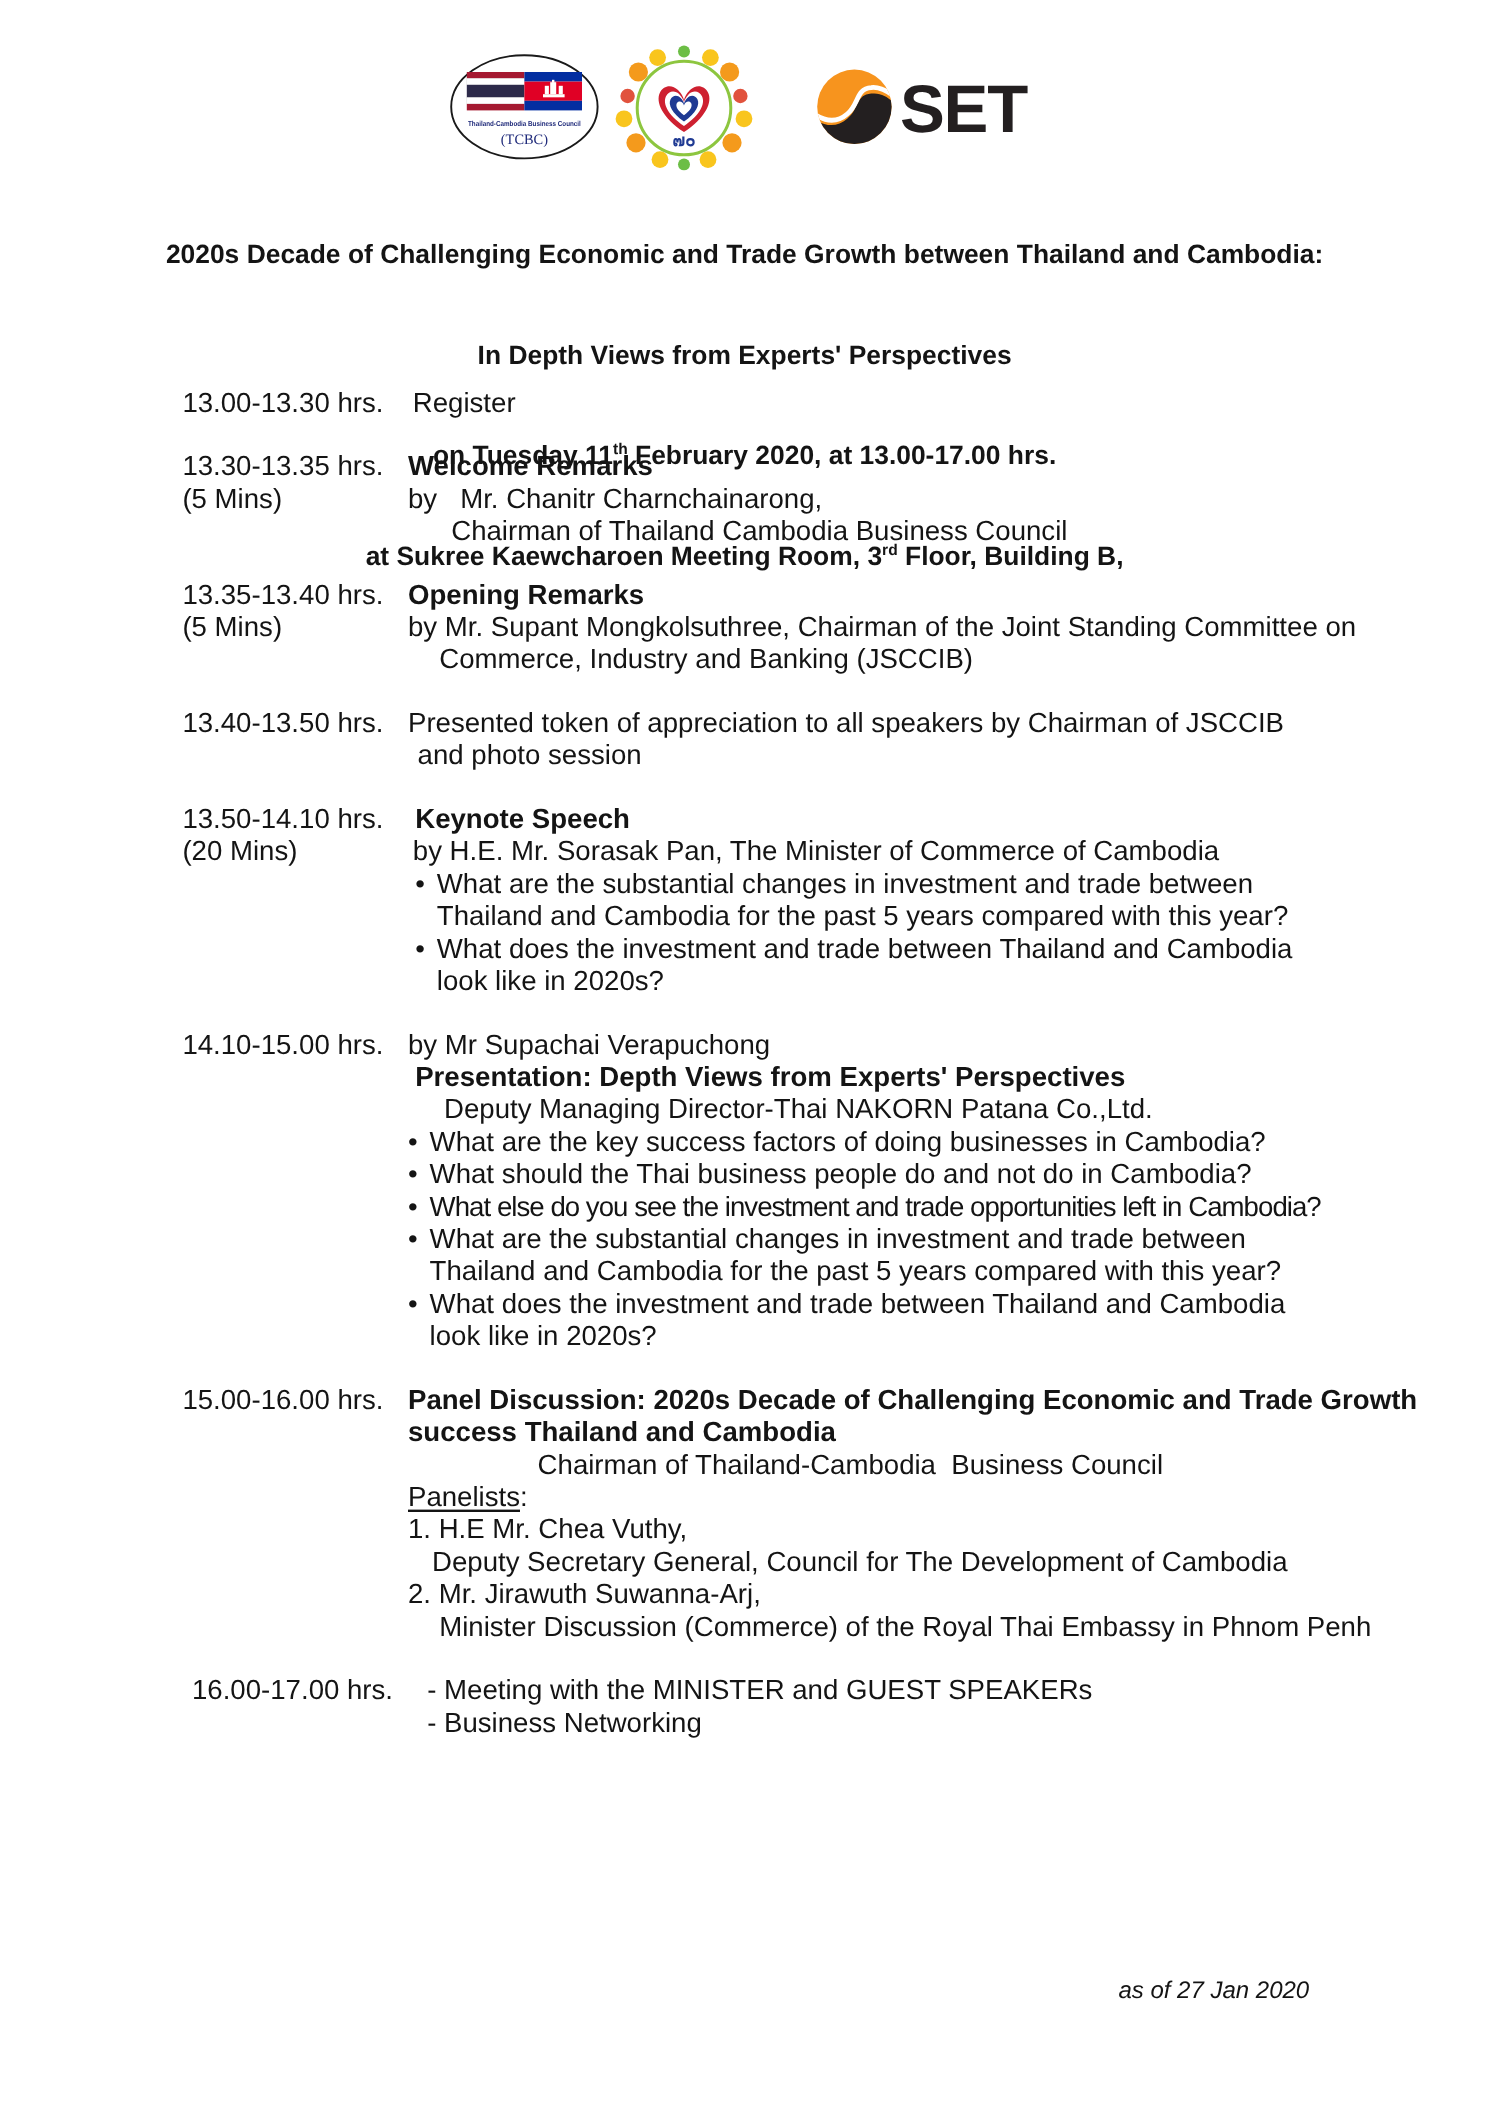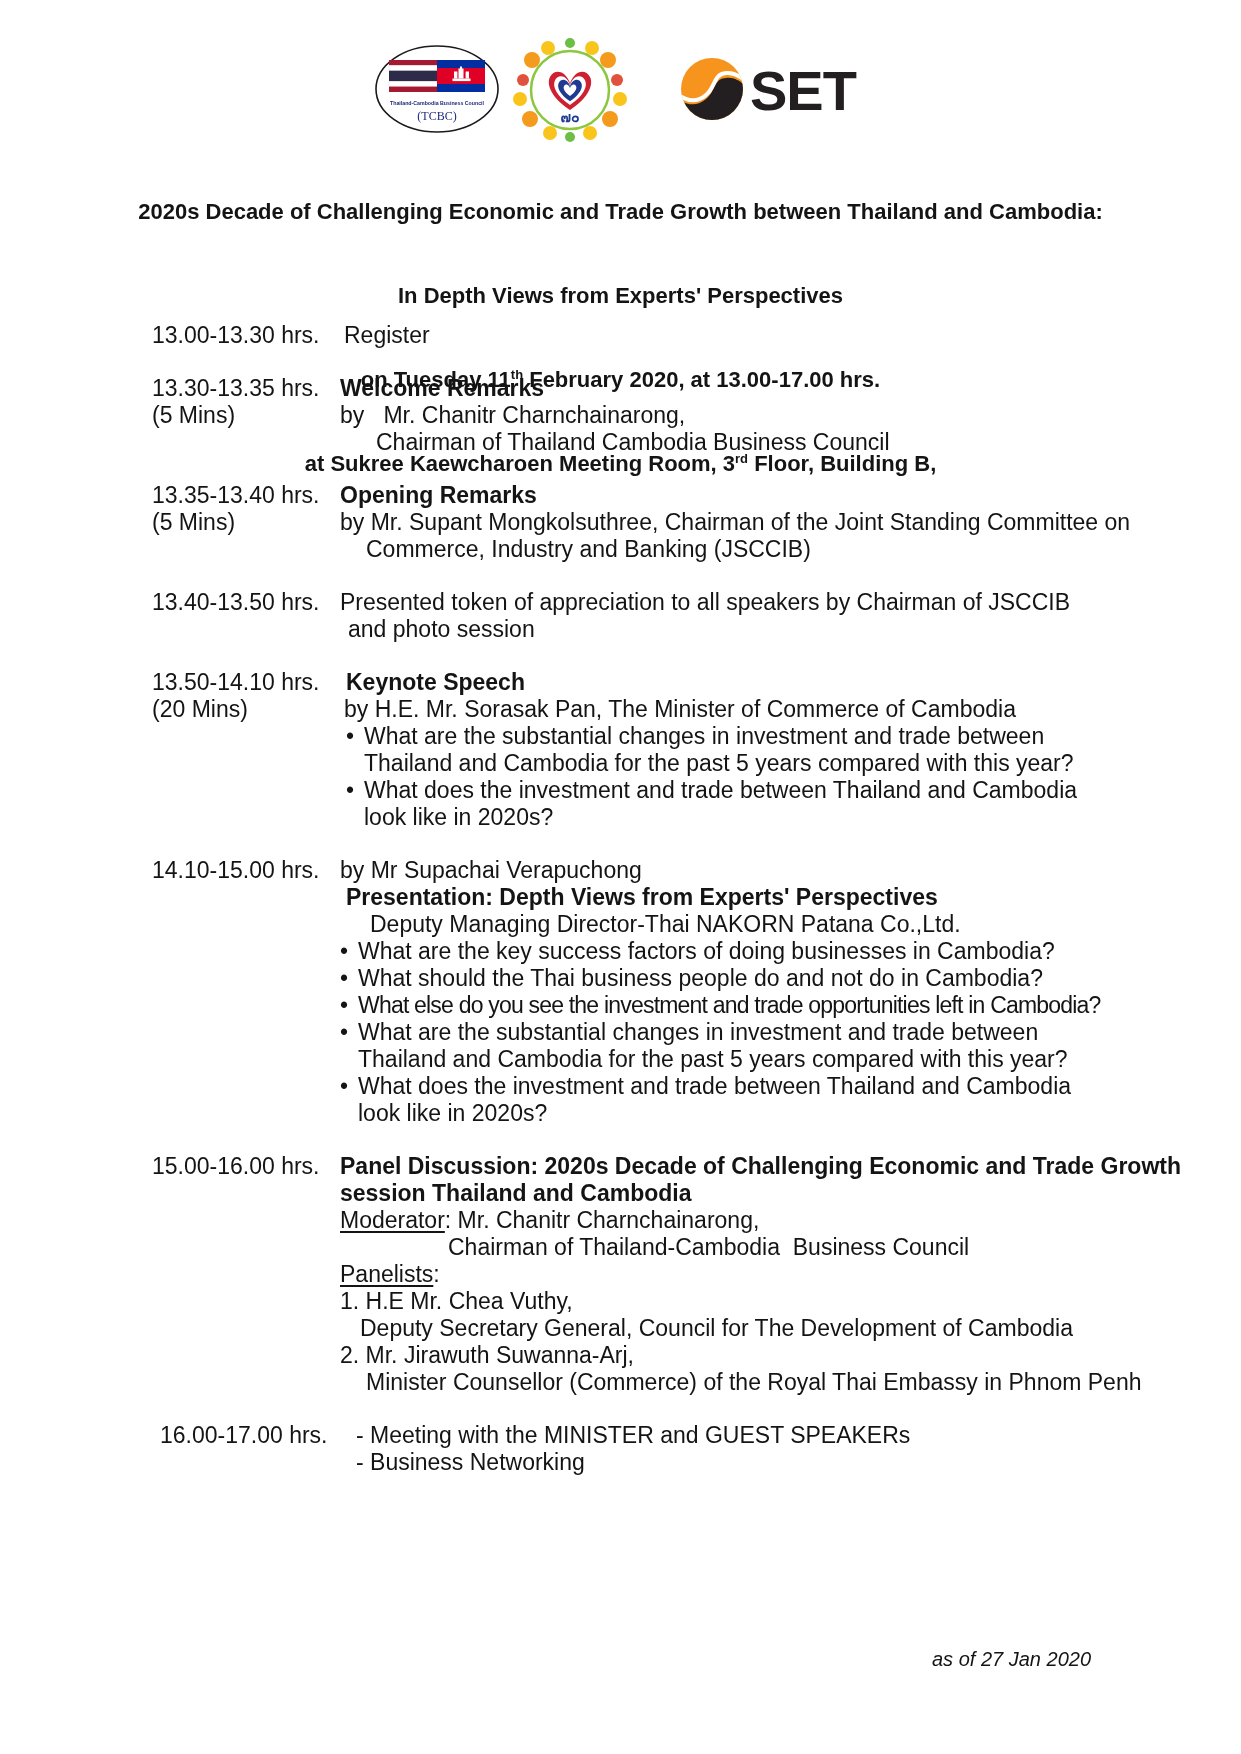--- a/index.html
+++ b/index.html
@@ -203,28 +203,27 @@
           <div class="line bullet"><span class="b-char">•</span><span class="b-text">What does the investment and trade between Thailand and Cambodia</span></div>
           <div class="line bullet-cont" style="padding-left: 18px;">look like in 2020s?</div>
         </div>
       </div>
       <div class="item">
         <div class="time-cell">
           <div class="line">15.00-16.00 hrs.</div>
         </div>
         <div class="desc-cell">
           <div class="line bold">Panel Discussion: 2020s Decade of Challenging Economic and Trade Growth</div>
-          <div class="line bold">session Thailand and Cambodia</div>
-          <div class="line"><span class="underline">Moderator</span><span>: Mr. Chanitr Charnchainarong,</span></div>
+          <div class="line bold">success Thailand and Cambodia</div>
           <div class="line" style="padding-left: 108px;">Chairman of Thailand-Cambodia  Business Council</div>
           <div class="line"><span class="underline">Panelists</span><span>:</span></div>
           <div class="line">1. H.E Mr. Chea Vuthy,</div>
           <div class="line" style="padding-left: 20px;">Deputy Secretary General, Council for The Development of Cambodia</div>
           <div class="line">2. Mr. Jirawuth Suwanna-Arj,</div>
-          <div class="line" style="padding-left: 26px;">Minister Counsellor (Commerce) of the Royal Thai Embassy in Phnom Penh</div>
+          <div class="line" style="padding-left: 26px;">Minister Discussion (Commerce) of the Royal Thai Embassy in Phnom Penh</div>
         </div>
       </div>
       <div class="item">
         <div class="time-cell" style="padding-left: 8px;">
           <div class="line">16.00-17.00 hrs.</div>
         </div>
         <div class="desc-cell">
           <div class="line" style="padding-left: 8px;">- Meeting with the MINISTER and GUEST SPEAKERs</div>
           <div class="line" style="padding-left: 8px;">- Business Networking</div>
         </div>

